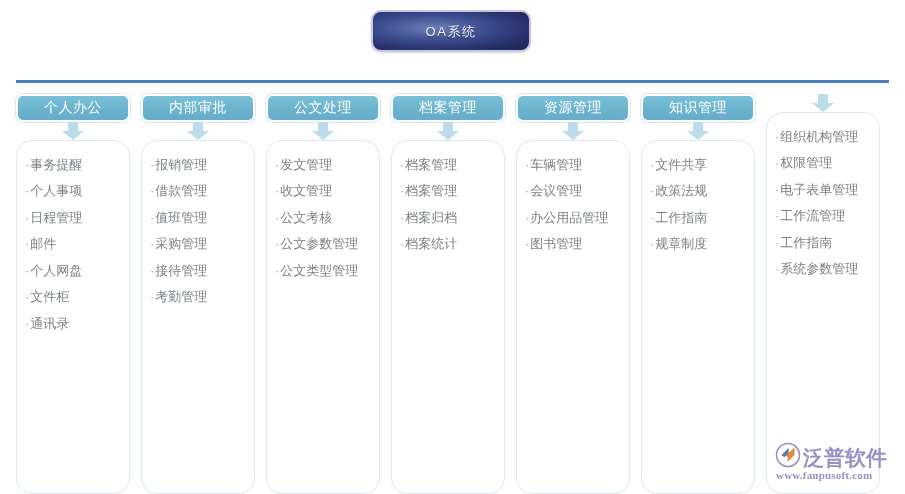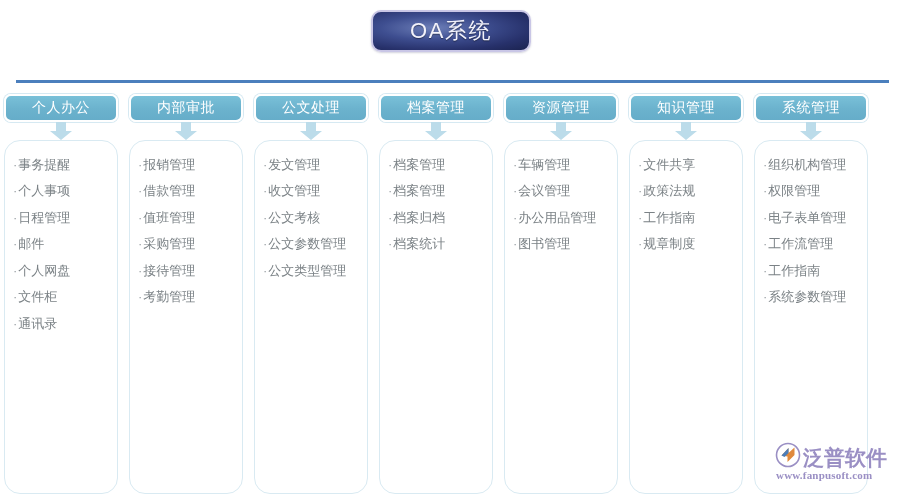--- a/index.html
+++ b/index.html
@@ -33,21 +33,21 @@
     background: radial-gradient(ellipse at 38% 42%, #6d7fb8 0%, #3e4e90 38%, #27316b 72%, #1b2350 100%);
     border: 2px solid #c9c6e6;
     box-shadow: 0 1px 2px rgba(80,80,120,0.25);
     display: flex;
     align-items: center;
     justify-content: center;
     box-sizing: border-box;
   }
   #title-text {
     color: #f2f2fb;
-    font-size: 22px;
+    font-size: 13px;
     letter-spacing: 1.5px;
     line-height: 1;
     text-shadow: 0 1px 1px rgba(0,0,0,0.4);
   }
 
   
   #divider {
     position: absolute;
     left: 16px;
     top: 80px;
@@ -57,21 +57,21 @@
   }
 
   
   #columns {
     position: absolute;
     left: 0;
     top: 94px;
     width: 905px;
     height: 400px;
     display: flex;
-    padding: 0 4px;
+    padding: 0 16px;
     box-sizing: border-box;
     gap: 11px;
   }
   .column {
     width: 114px;
     flex: 0 0 114px;
     display: flex;
     flex-direction: column;
     align-items: stretch;
     position: relative;
@@ -349,21 +349,20 @@
           <span class="bullet">·</span>
           <span>工作指南</span>
         </div>
         <div class="item">
           <span class="bullet">·</span>
           <span>规章制度</span>
         </div>
       </div>
     </div>
     <div class="column">
-      <div class="col-header">系统管理</div>
       <div class="arrow">
         <svg class="arrow-shape" viewBox="0 0 114 18" preserveAspectRatio="xMidYMid meet">
           <path d="M52 0 H62 V9 H68 L57 18 L46 9 H52 Z" fill="#bcdcea"></path>
         </svg>
       </div>
       <div class="col-body">
         <div class="item">
           <span class="bullet">·</span>
           <span>组织机构管理</span>
         </div>

